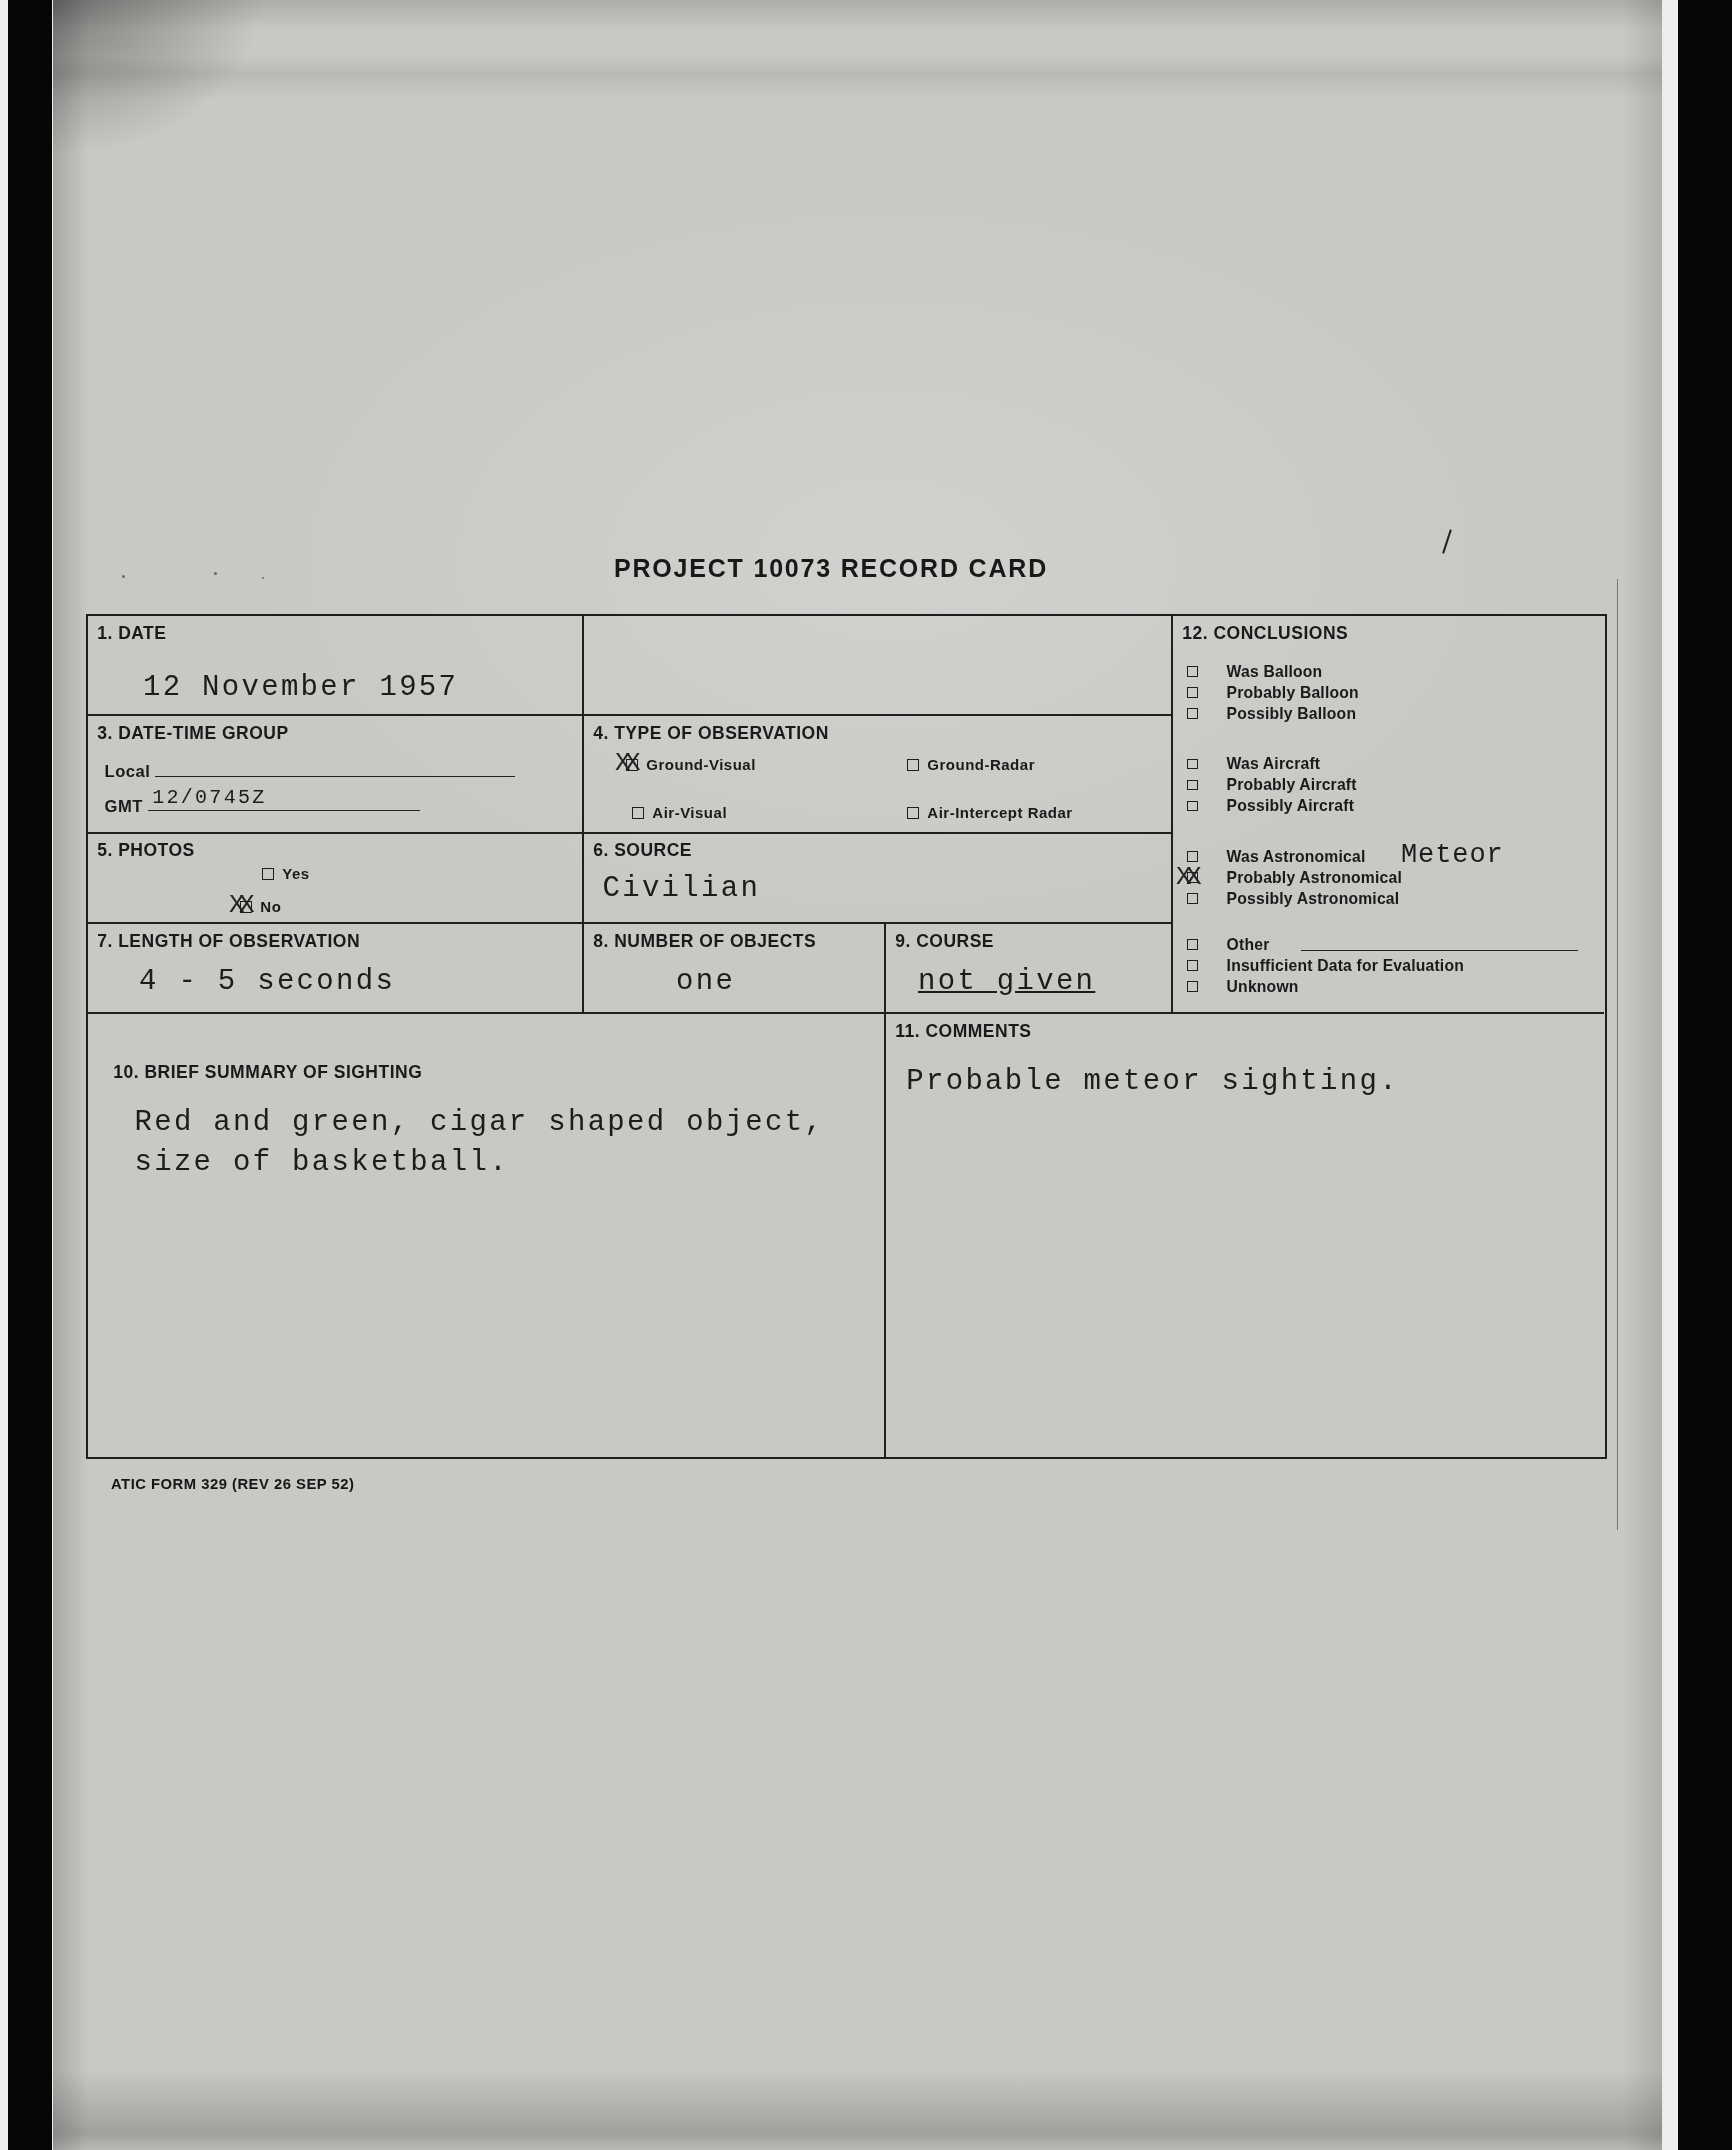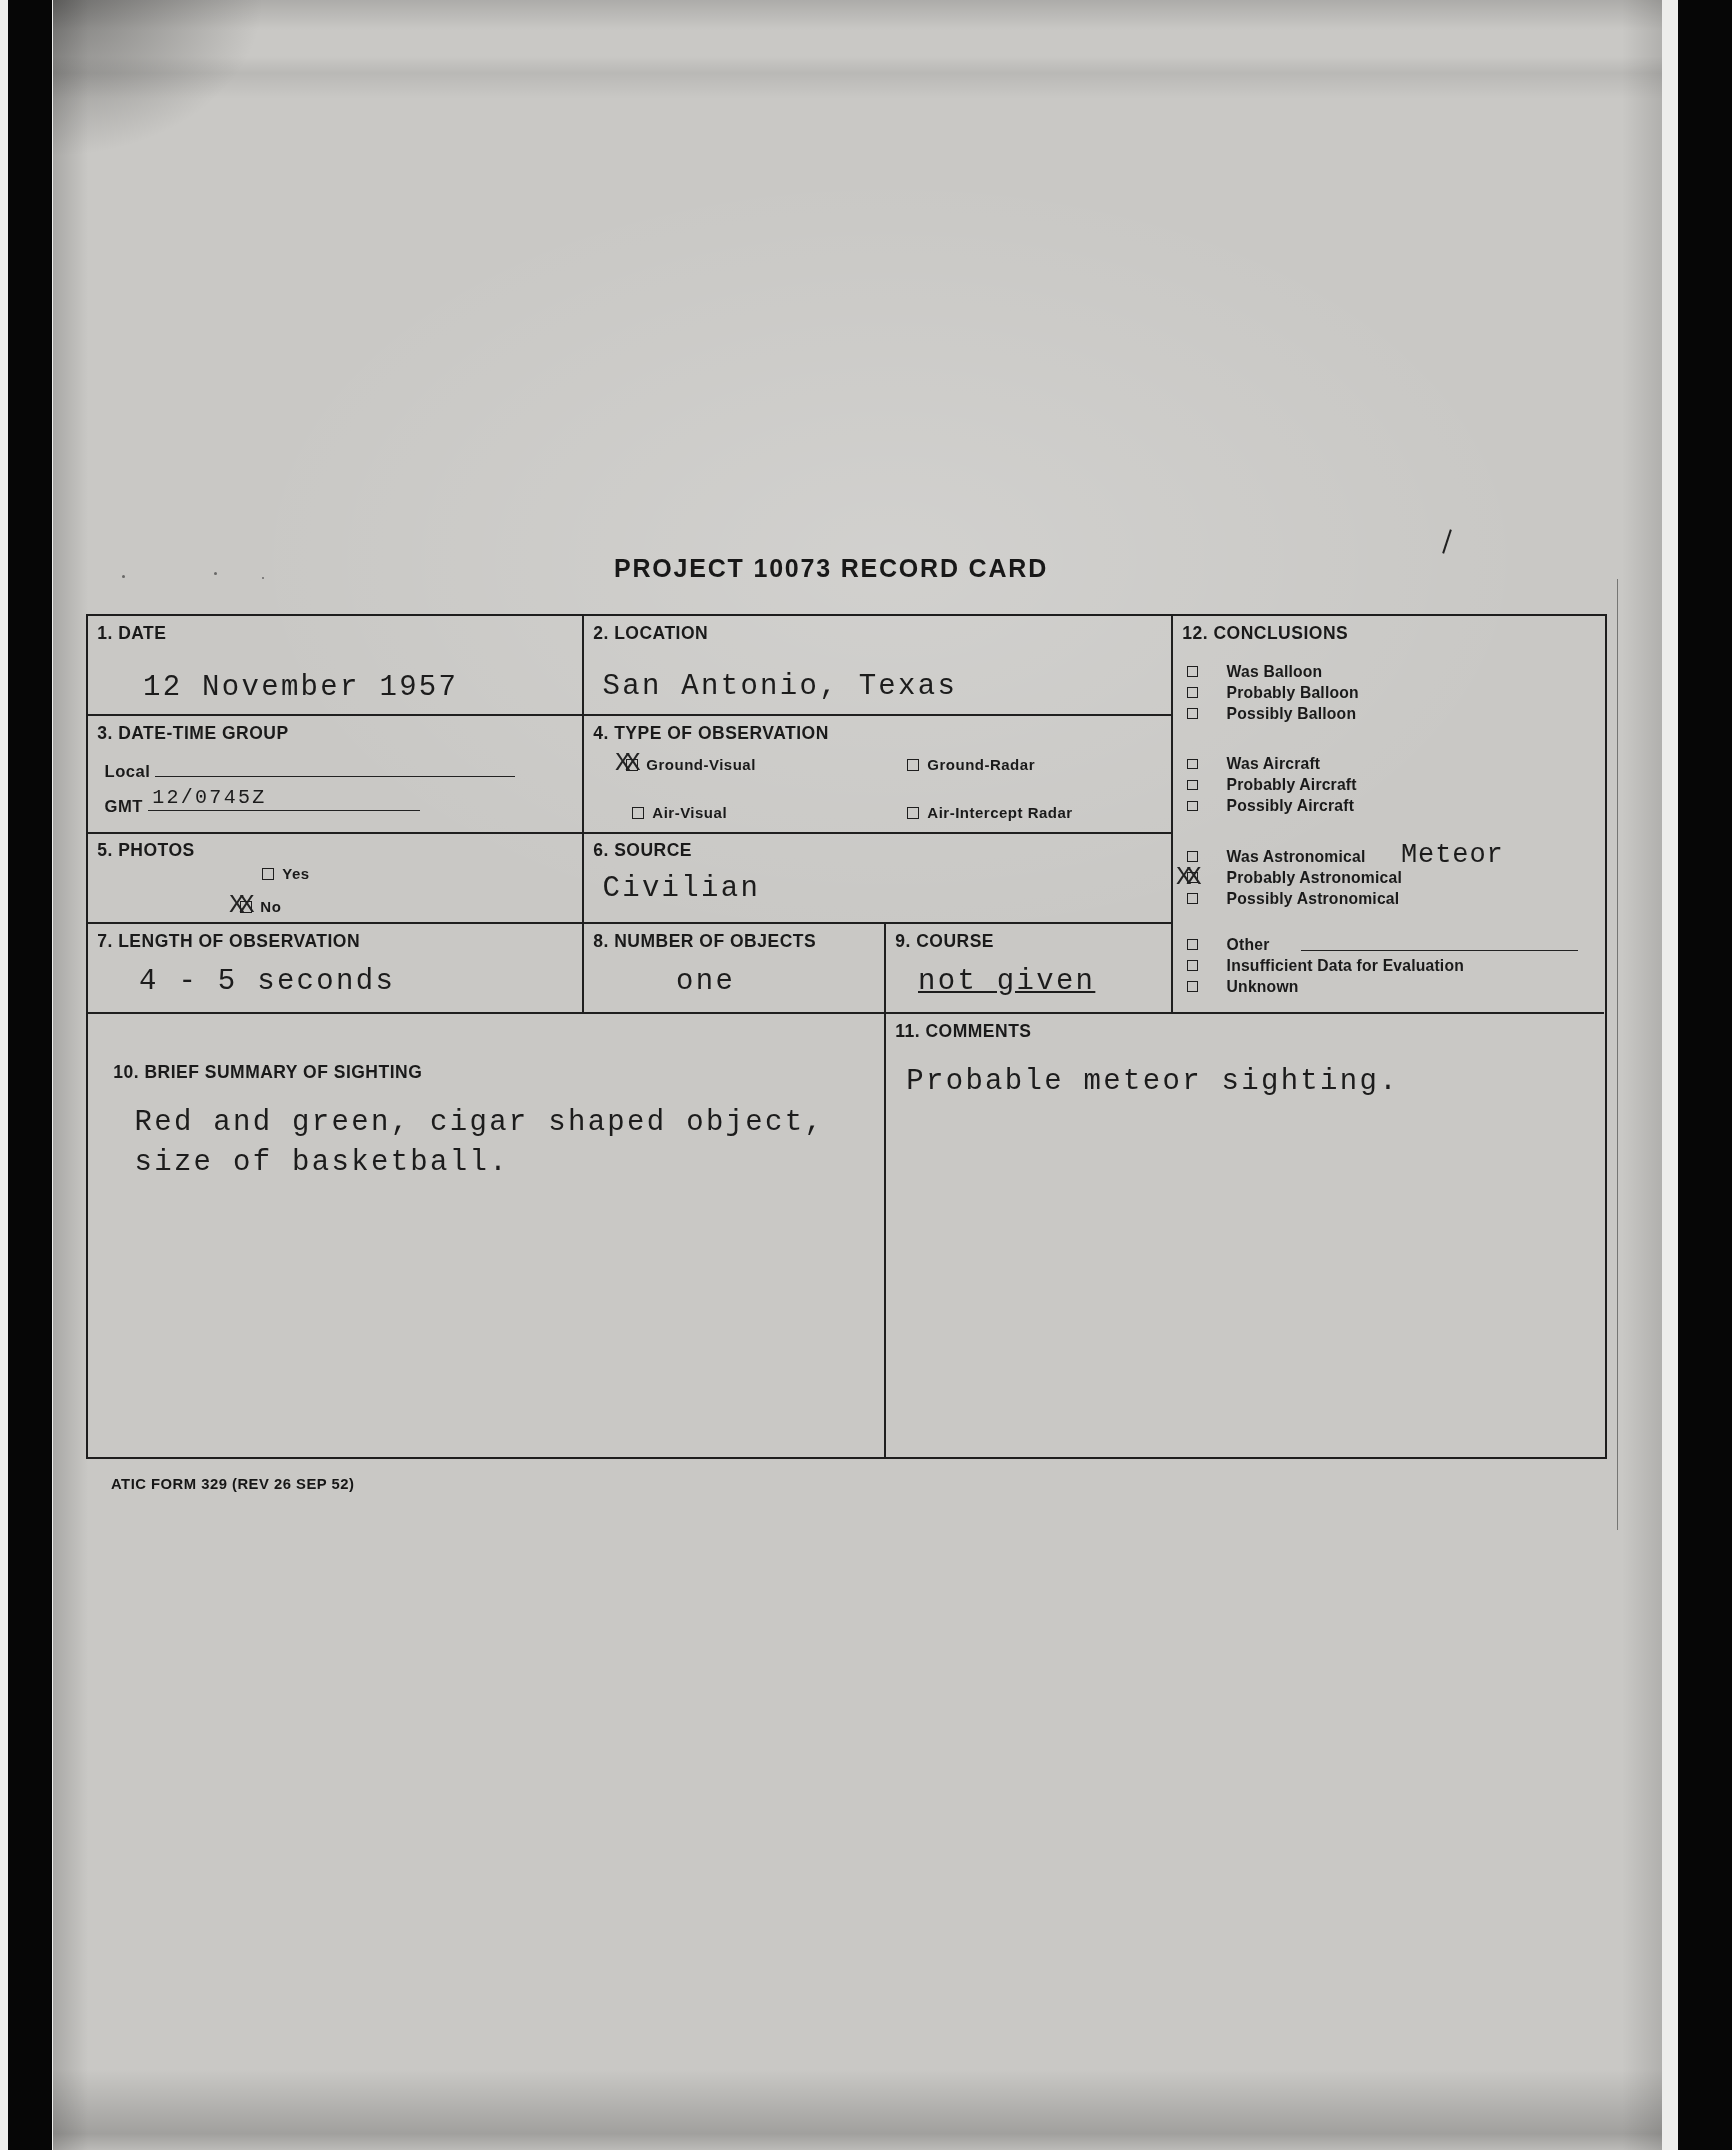--- a/index.html
+++ b/index.html
@@ -156,24 +156,20 @@
       <div class="gridline h1"></div>
       <div class="gridline h2"></div>
       <div class="gridline h3"></div>
       <div class="gridline h4"></div>
 
       <div class="cell cell-date">
         <div class="cell-label">1. DATE</div>
         <div class="typed val-date">12 November 1957</div>
       </div>
 
-      <div class="cell cell-location">
-        <div class="cell-label">2. LOCATION</div>
-        <div class="typed val-location">San Antonio, Texas</div>
-      </div>
 
       <div class="cell cell-conclusions">
         <div class="cell-label">12. CONCLUSIONS</div>
 
         <div class="c-group first">
           <div class="c-opt">
             <span class="boxwrap">
                 <span class="mark"></span>
                 <span class="box"></span>
               </span>

